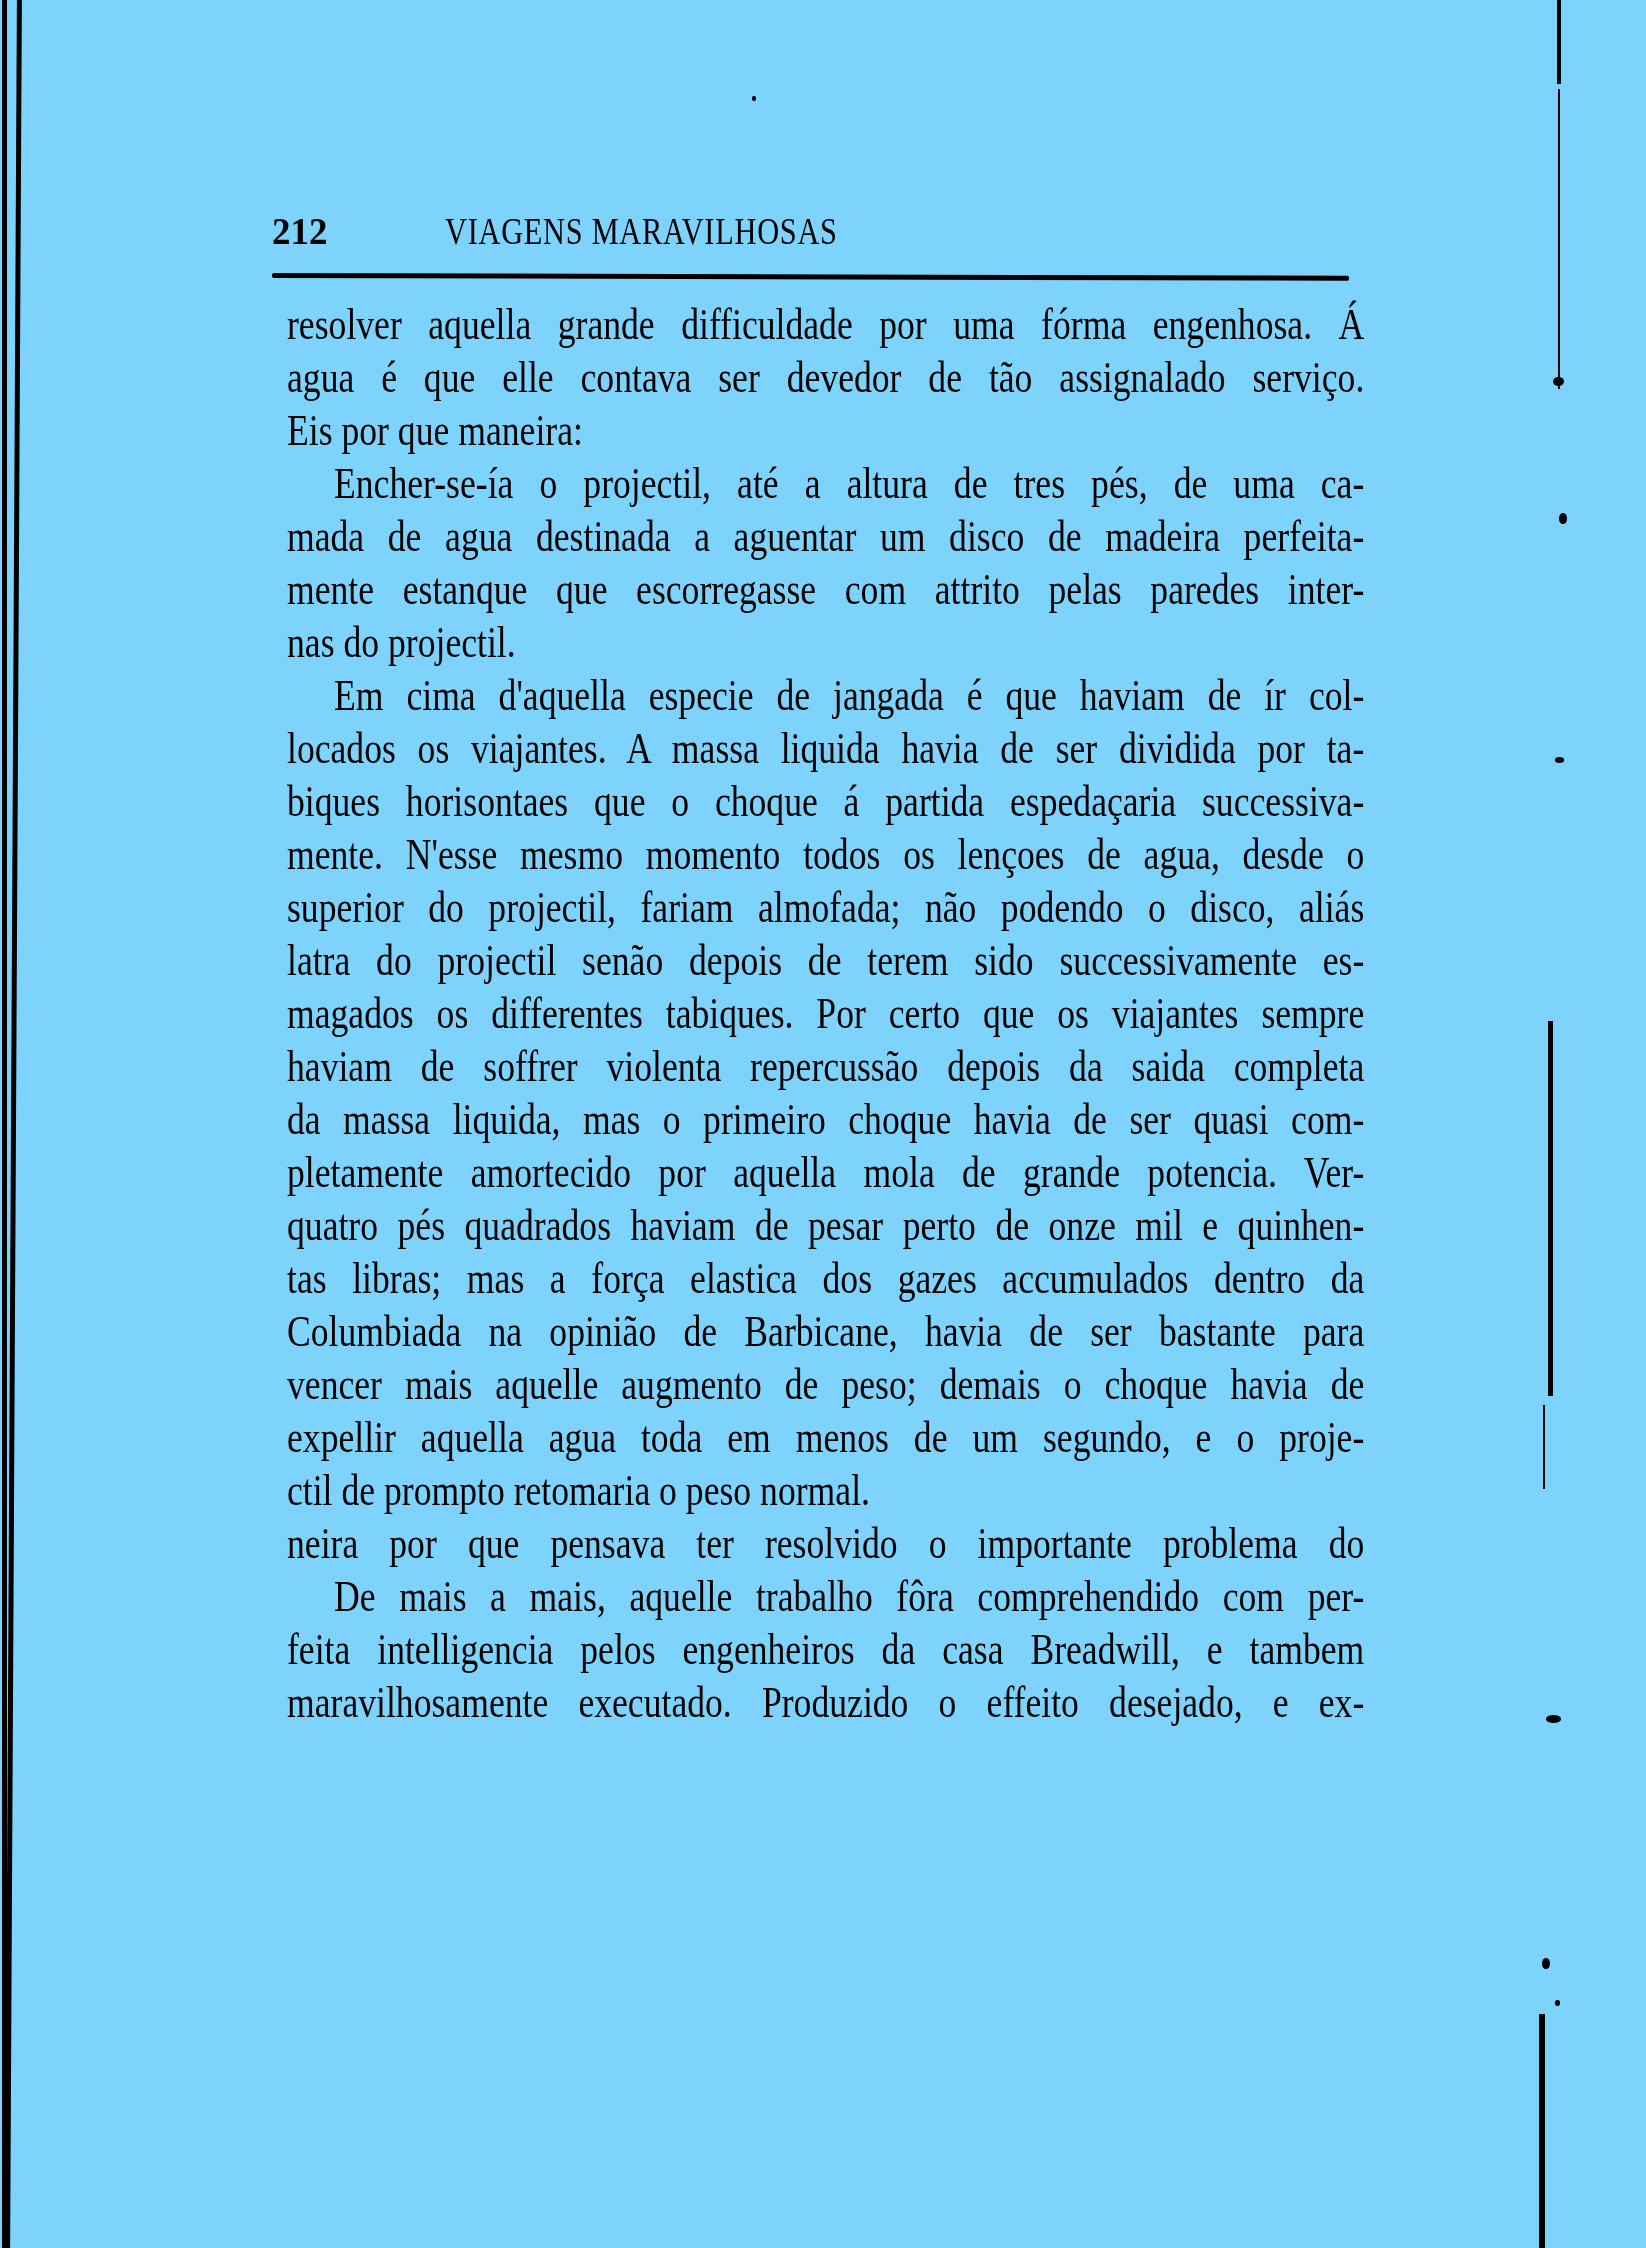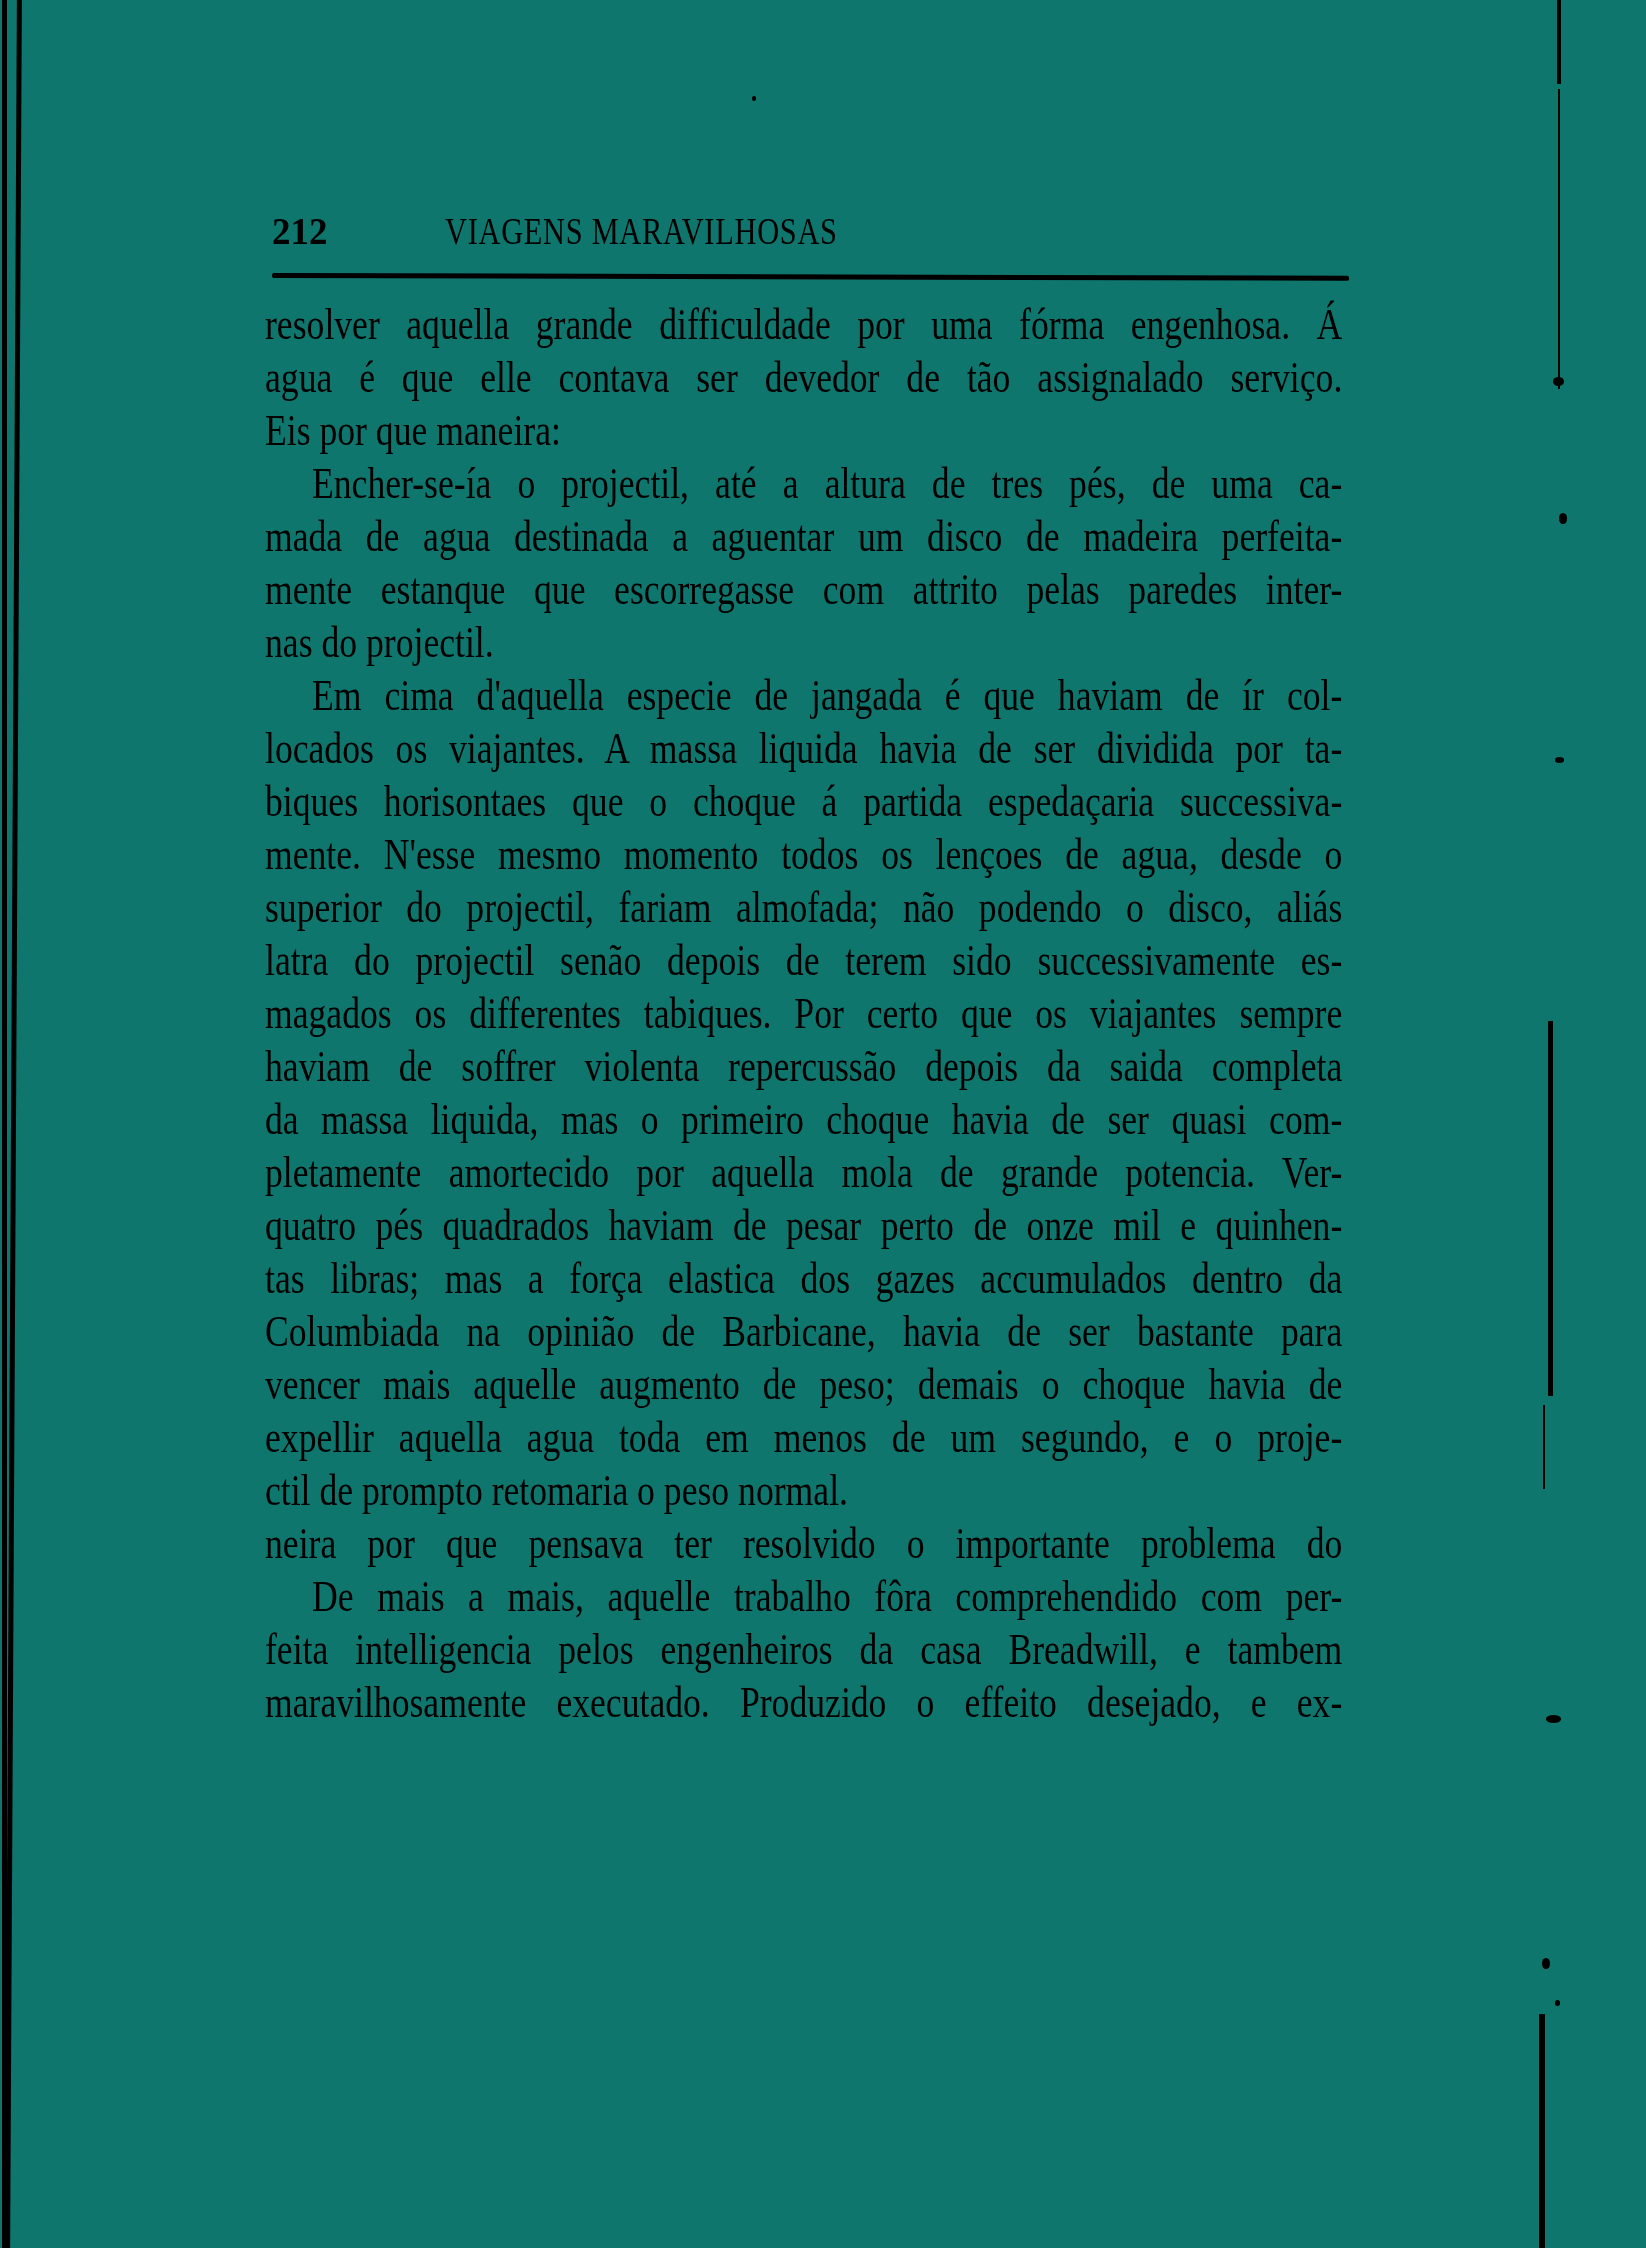--- a/index.html
+++ b/index.html
@@ -1,30 +1,30 @@
 <!DOCTYPE html>
 <html style="font-size:15px"><head>
 <meta charset="utf-8">
 <style>
   html, body { margin: 0; padding: 0; background: #ffffff; }
   body { width: 1646px; height: 2249px; position: relative; overflow: hidden; font-family: "Liberation Serif", serif; color: #000; }
-  .page { position: absolute; left: 0; top: 0; width: 1646px; height: 2249px; background: #0f766e; }
+  .page { position: absolute; left: 0; top: 0; width: 1646px; height: 2249px; background: #7dd3fc; }
 
   
   .left-edge-outer { position: absolute; left: 1.9px; top: 0; width: 5.6px; height: 2249px; background: #000; }
   .left-edge-inner { position: absolute; left: 11.2px; top: 0; width: 4.7px; height: 2249px; background: #000; transform: skewX(-0.3deg); }
   .right-edge { position: absolute; width: 3.7px; background: #000; }
   .speck { position: absolute; background: #000; border-radius: 50%; }
 
   .running-head { position: absolute; left: 272px; top: 208px; width: 1077px; height: 47px; }
   .page-number { position: absolute; left: 0; top: 0; font-size: 37px; font-weight: bold; line-height: 47px; }
   .running-title { position: absolute; left: 173px; top: 0; font-size: 37px; line-height: 47px; letter-spacing: 0.9px; transform: scaleX(0.82); transform-origin: left center; white-space: nowrap; }
   .rule { position: absolute; left: 272px; top: 273px; width: 1077px; height: 4.7px; background: #000; transform: rotate(0.15deg); transform-origin: left center; border-radius: 1.9px; }
 
-  .body-text { position: absolute; left: 265px; top: 298px; width: 1077px; }
+  .body-text { position: absolute; left: 287px; top: 298px; width: 1077px; }
   .line { position: relative; height: 53px; line-height: 53px; white-space: nowrap; }
   .line-inner { display: block; width: 1330px; font-size: 44px; text-align: justify; text-align-last: justify; transform: scaleX(0.81); transform-origin: left center; }
   .line.indent .line-inner { margin-left: 47px; width: 1272px; }
   .line.last .line-inner { text-align-last: left; }
 </style>
 </head>
 <body>
 
 <div class="page">
   <div class="left-edge-outer"></div>

